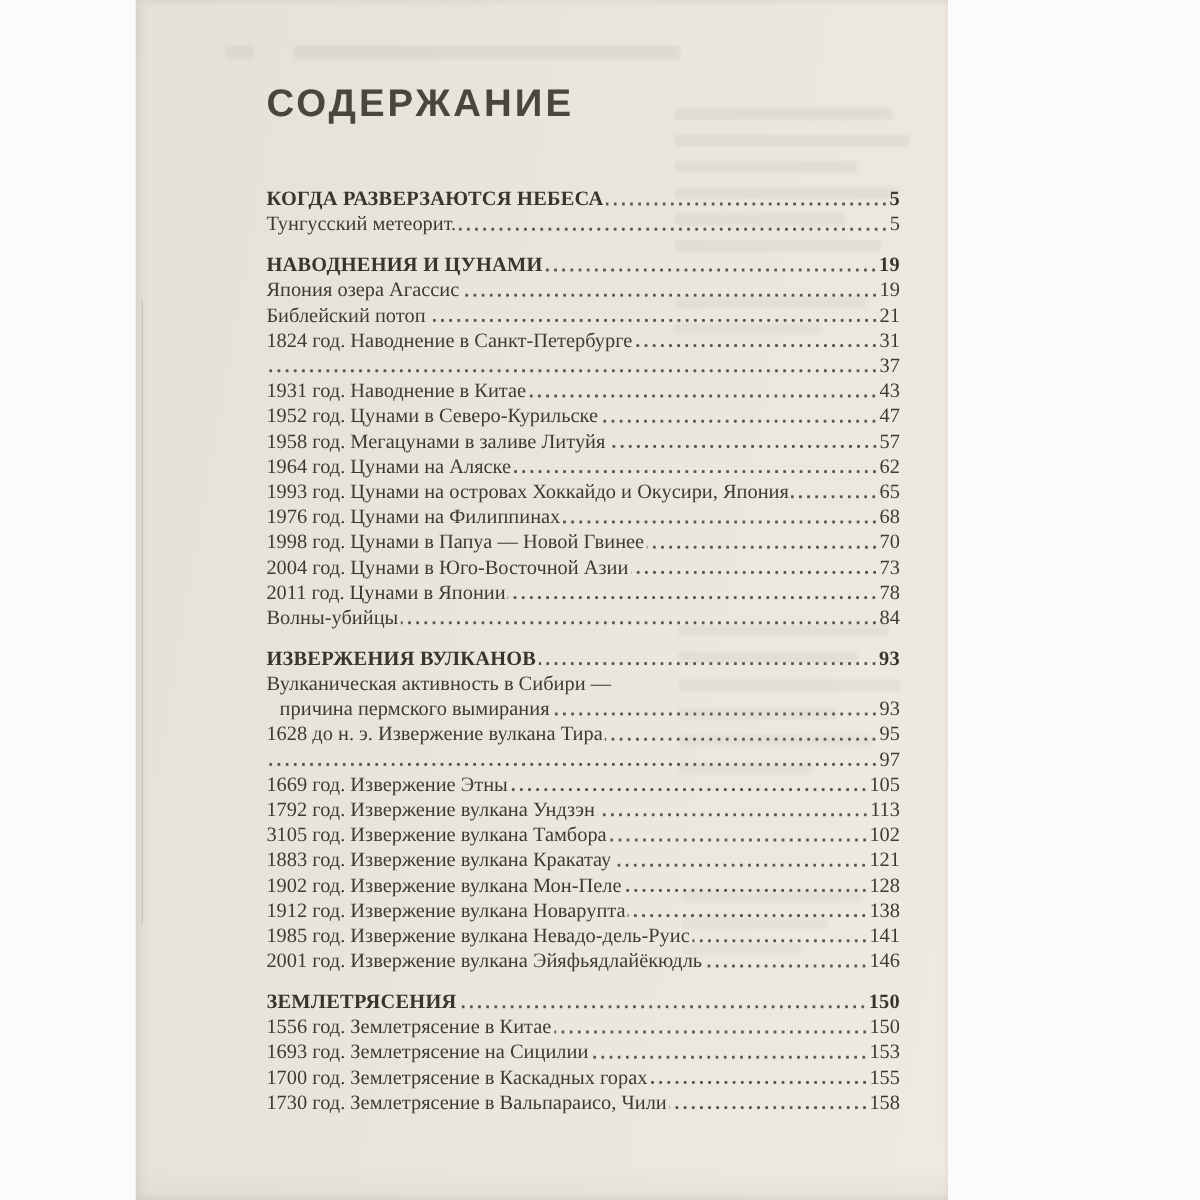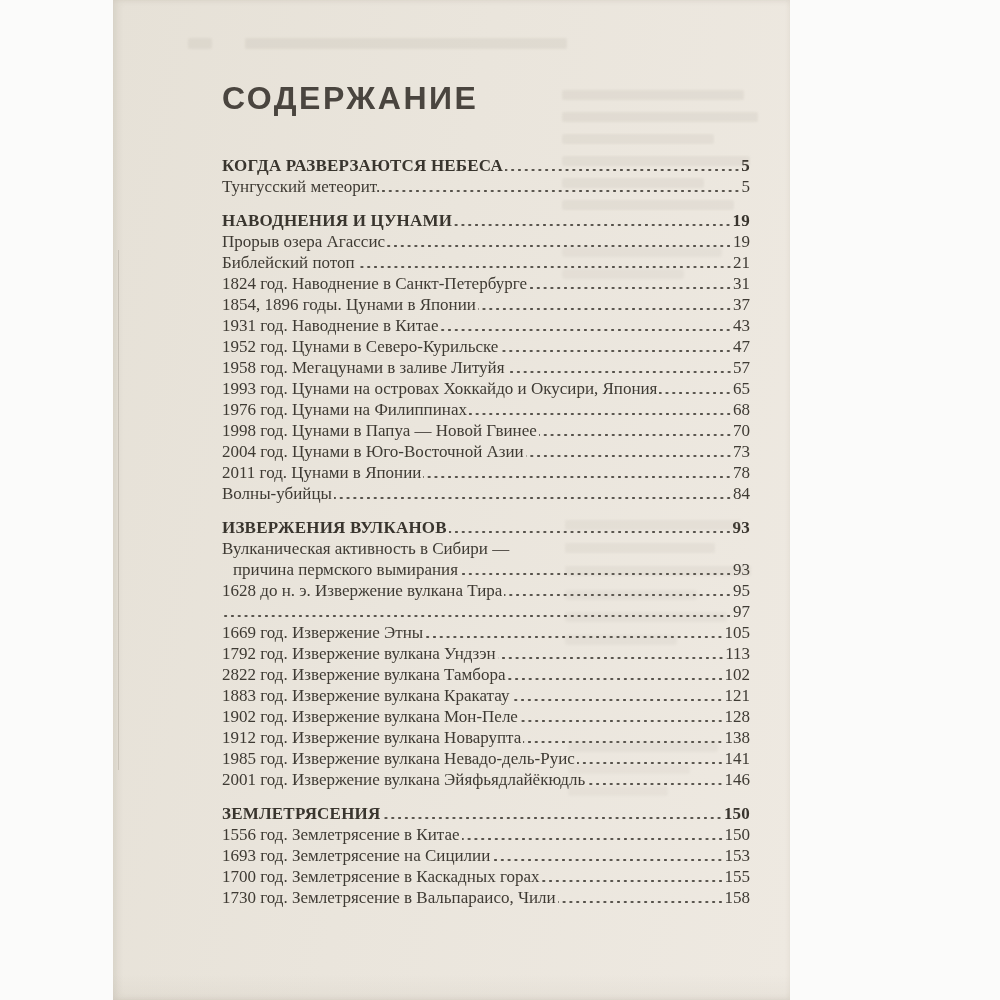--- a/index.html
+++ b/index.html
@@ -15,21 +15,21 @@
   }
   .book-page::before{
     content:"";position:absolute;left:5px;top:250px;width:1px;height:520px;
     background:rgba(95,88,72,.18);filter:blur(.4px);
   }
   .book-page::after{
     content:"";position:absolute;left:0;bottom:0;width:100%;height:26px;
     background:linear-gradient(180deg,rgba(120,110,90,0),rgba(120,110,90,.06));
   }
   .page-title{
-    position:absolute;left:109px;top:80px;margin:0;
+    position:absolute;left:109px;top:68px;margin:0;
     font-family:"Liberation Sans", sans-serif;
     font-size:32px;font-weight:700;letter-spacing:2.5px;
     color:#4a453f;
   }
   .toc{
     position:absolute;left:109px;top:155px;width:528px;
     color:#3e3a33;
   }
   .toc-section{margin-top:13px;}
   .toc-section:first-child{margin-top:0;}
@@ -74,53 +74,57 @@
           <span class="page-num">5</span>
         </div>
       </div>
       <div class="toc-section">
         <div class="toc-row header">
           <span class="label">НАВОДНЕНИЯ И ЦУНАМИ</span>
           <span class="leader"></span>
           <span class="page-num">19</span>
         </div>
         <div class="toc-row">
-          <span class="label">Прорыв озера Агассис</span>
+          <span class="label">Япония озера Агассис</span>
           <span class="leader"></span>
           <span class="page-num">19</span>
         </div>
         <div class="toc-row">
           <span class="label">Библейский потоп</span>
           <span class="leader"></span>
           <span class="page-num">21</span>
         </div>
         <div class="toc-row">
           <span class="label">1824 год. Наводнение в Санкт-Петербурге</span>
           <span class="leader"></span>
           <span class="page-num">31</span>
         </div>
         <div class="toc-row">
-          <span class="label">1854, 1896 годы. Цунами в Японии</span>
           <span class="leader"></span>
           <span class="page-num">37</span>
         </div>
         <div class="toc-row">
           <span class="label">1931 год. Наводнение в Китае</span>
           <span class="leader"></span>
           <span class="page-num">43</span>
         </div>
         <div class="toc-row">
           <span class="label">1952 год. Цунами в Северо-Курильске</span>
           <span class="leader"></span>
           <span class="page-num">47</span>
         </div>
         <div class="toc-row">
           <span class="label">1958 год. Мегацунами в заливе Литуйя</span>
           <span class="leader"></span>
           <span class="page-num">57</span>
+        </div>
+        <div class="toc-row">
+          <span class="label">1964 год. Цунами на Аляске</span>
+          <span class="leader"></span>
+          <span class="page-num">62</span>
         </div>
         <div class="toc-row">
           <span class="label">1993 год. Цунами на островах Хоккайдо и Окусири, Япония</span>
           <span class="leader"></span>
           <span class="page-num">65</span>
         </div>
         <div class="toc-row">
           <span class="label">1976 год. Цунами на Филиппинах</span>
           <span class="leader"></span>
           <span class="page-num">68</span>
@@ -175,21 +179,21 @@
           <span class="label">1669 год. Извержение Этны</span>
           <span class="leader"></span>
           <span class="page-num">105</span>
         </div>
         <div class="toc-row">
           <span class="label">1792 год. Извержение вулкана Ундзэн</span>
           <span class="leader"></span>
           <span class="page-num">113</span>
         </div>
         <div class="toc-row">
-          <span class="label">2822 год. Извержение вулкана Тамбора</span>
+          <span class="label">3105 год. Извержение вулкана Тамбора</span>
           <span class="leader"></span>
           <span class="page-num">102</span>
         </div>
         <div class="toc-row">
           <span class="label">1883 год. Извержение вулкана Кракатау</span>
           <span class="leader"></span>
           <span class="page-num">121</span>
         </div>
         <div class="toc-row">
           <span class="label">1902 год. Извержение вулкана Мон-Пеле</span>

